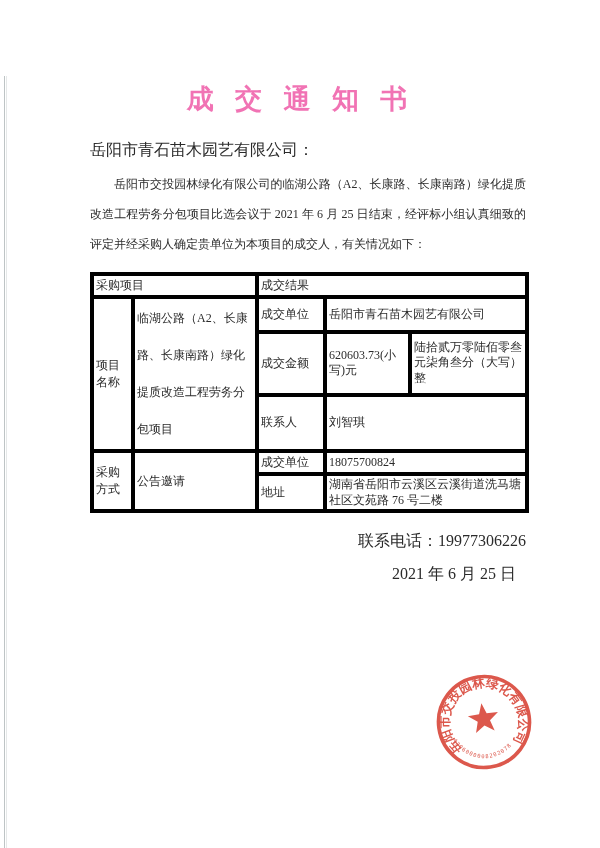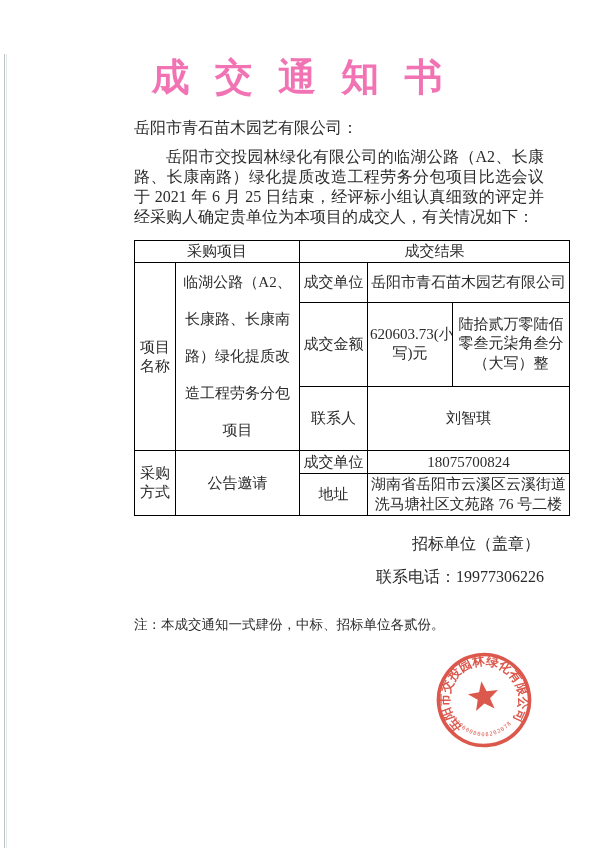--- a/index.html
+++ b/index.html
@@ -17,58 +17,58 @@
   .scan-edge-left {
     position: absolute; left: 4px; top: 0; width: 1px; height: 848px;
     background: #aeb5b7; opacity: .8;
   }
   .scan-edge-left2 {
     position: absolute; left: 6px; top: 0; width: 1px; height: 848px;
     background: #d4d8d9; opacity: .6;
   }
 
   .title {
-    margin-top: 54px;
+    margin-top: 76px;
     text-align: center;
     font-family: "DejaVu Sans", "Liberation Sans", sans-serif;
     font-weight: bold;
-    font-size: 38px;
+    font-size: 27px;
     line-height: 46px;
     letter-spacing: 6px;
     color: #f173b4;
     white-space: pre;
   }
 
-  .content { padding: 0 56px 0 90px; margin-left: 44px; }
+  .content { padding: 0 74px 0 90px; }
 
   .addressee {
     margin-top: 15px;
     font-size: 16px;
     line-height: 26px;
   }
 
   .para {
-    font-size: 16px;
-    line-height: 20px;
+    font-size: 12px;
+    line-height: 30px;
     text-align: justify;
     text-indent: 2em;
   }
   .para.first { margin-top: 6px; }
 
   table.award {
     margin-top: 13px;
     border-collapse: collapse;
     width: 435px;
     table-layout: fixed;
   }
   table.award td {
-    border: 1px solid #000000;
-    text-align: center;
+    border: 4px solid #000000;
+    text-align: left;
     vertical-align: middle;
-    font-size: 15px;
+    font-size: 12px;
     padding: 1px 2px;
     overflow: hidden;
   }
   table.award { border: 1.5px solid #333; }
   td.project-val { line-height: 37px; font-size: 15.5px; }
   td.small { font-size: 13.5px; line-height: 1.3; }
   td.phone-val { font-size: 14px; }
 
   .closing { margin-top: 14px; }
   .notice-closing { margin-top: 0; }
@@ -152,25 +152,24 @@
       </tr>
       <tr style="height:34px">
         <td>地址</td>
         <td colspan="2" class="small">湖南省岳阳市云溪区云溪街道洗马塘社区文苑路 76 号二楼</td>
       </tr>
     </tbody>
       </table>
 
 
     <div class="signature">
-      <div class="sig-unit">招标单位（盖章）</div>
       <div class="sig-phone">联系电话：19977306226</div>
+      <div class="sig-date">2021 年 6 月 25 日</div>
     </div>
 
-    <div class="note">注：本成交通知一式肆份，中标、招标单位各贰份。</div>
   </div>
 
   <svg class="seal" viewBox="0 0 140 140" xmlns="http://www.w3.org/2000/svg">
     <defs>
       <path id="sealArc" d="M 45.25,94.75 A 35,35 0 1 1 94.75,94.75" fill="none"></path>
       <path id="sealCodeArc" d="M 36,82 A 36,36 0 0 0 104,82" fill="none"></path>
     </defs>
     <circle cx="70" cy="70" r="45.5" fill="none" stroke="#d63a2c" stroke-width="3.6"></circle>
     <polygon points="70,51 73.8,61.7 85.2,62.1 76.2,69 79.4,79.9 70,73.5 60.6,79.9 63.8,69 54.8,62.1 66.2,61.7" fill="#d63a2c"></polygon>
     <text font-size="12.5" fill="#d63a2c" font-family="'DejaVu Sans','Liberation Sans',sans-serif" font-weight="bold">

